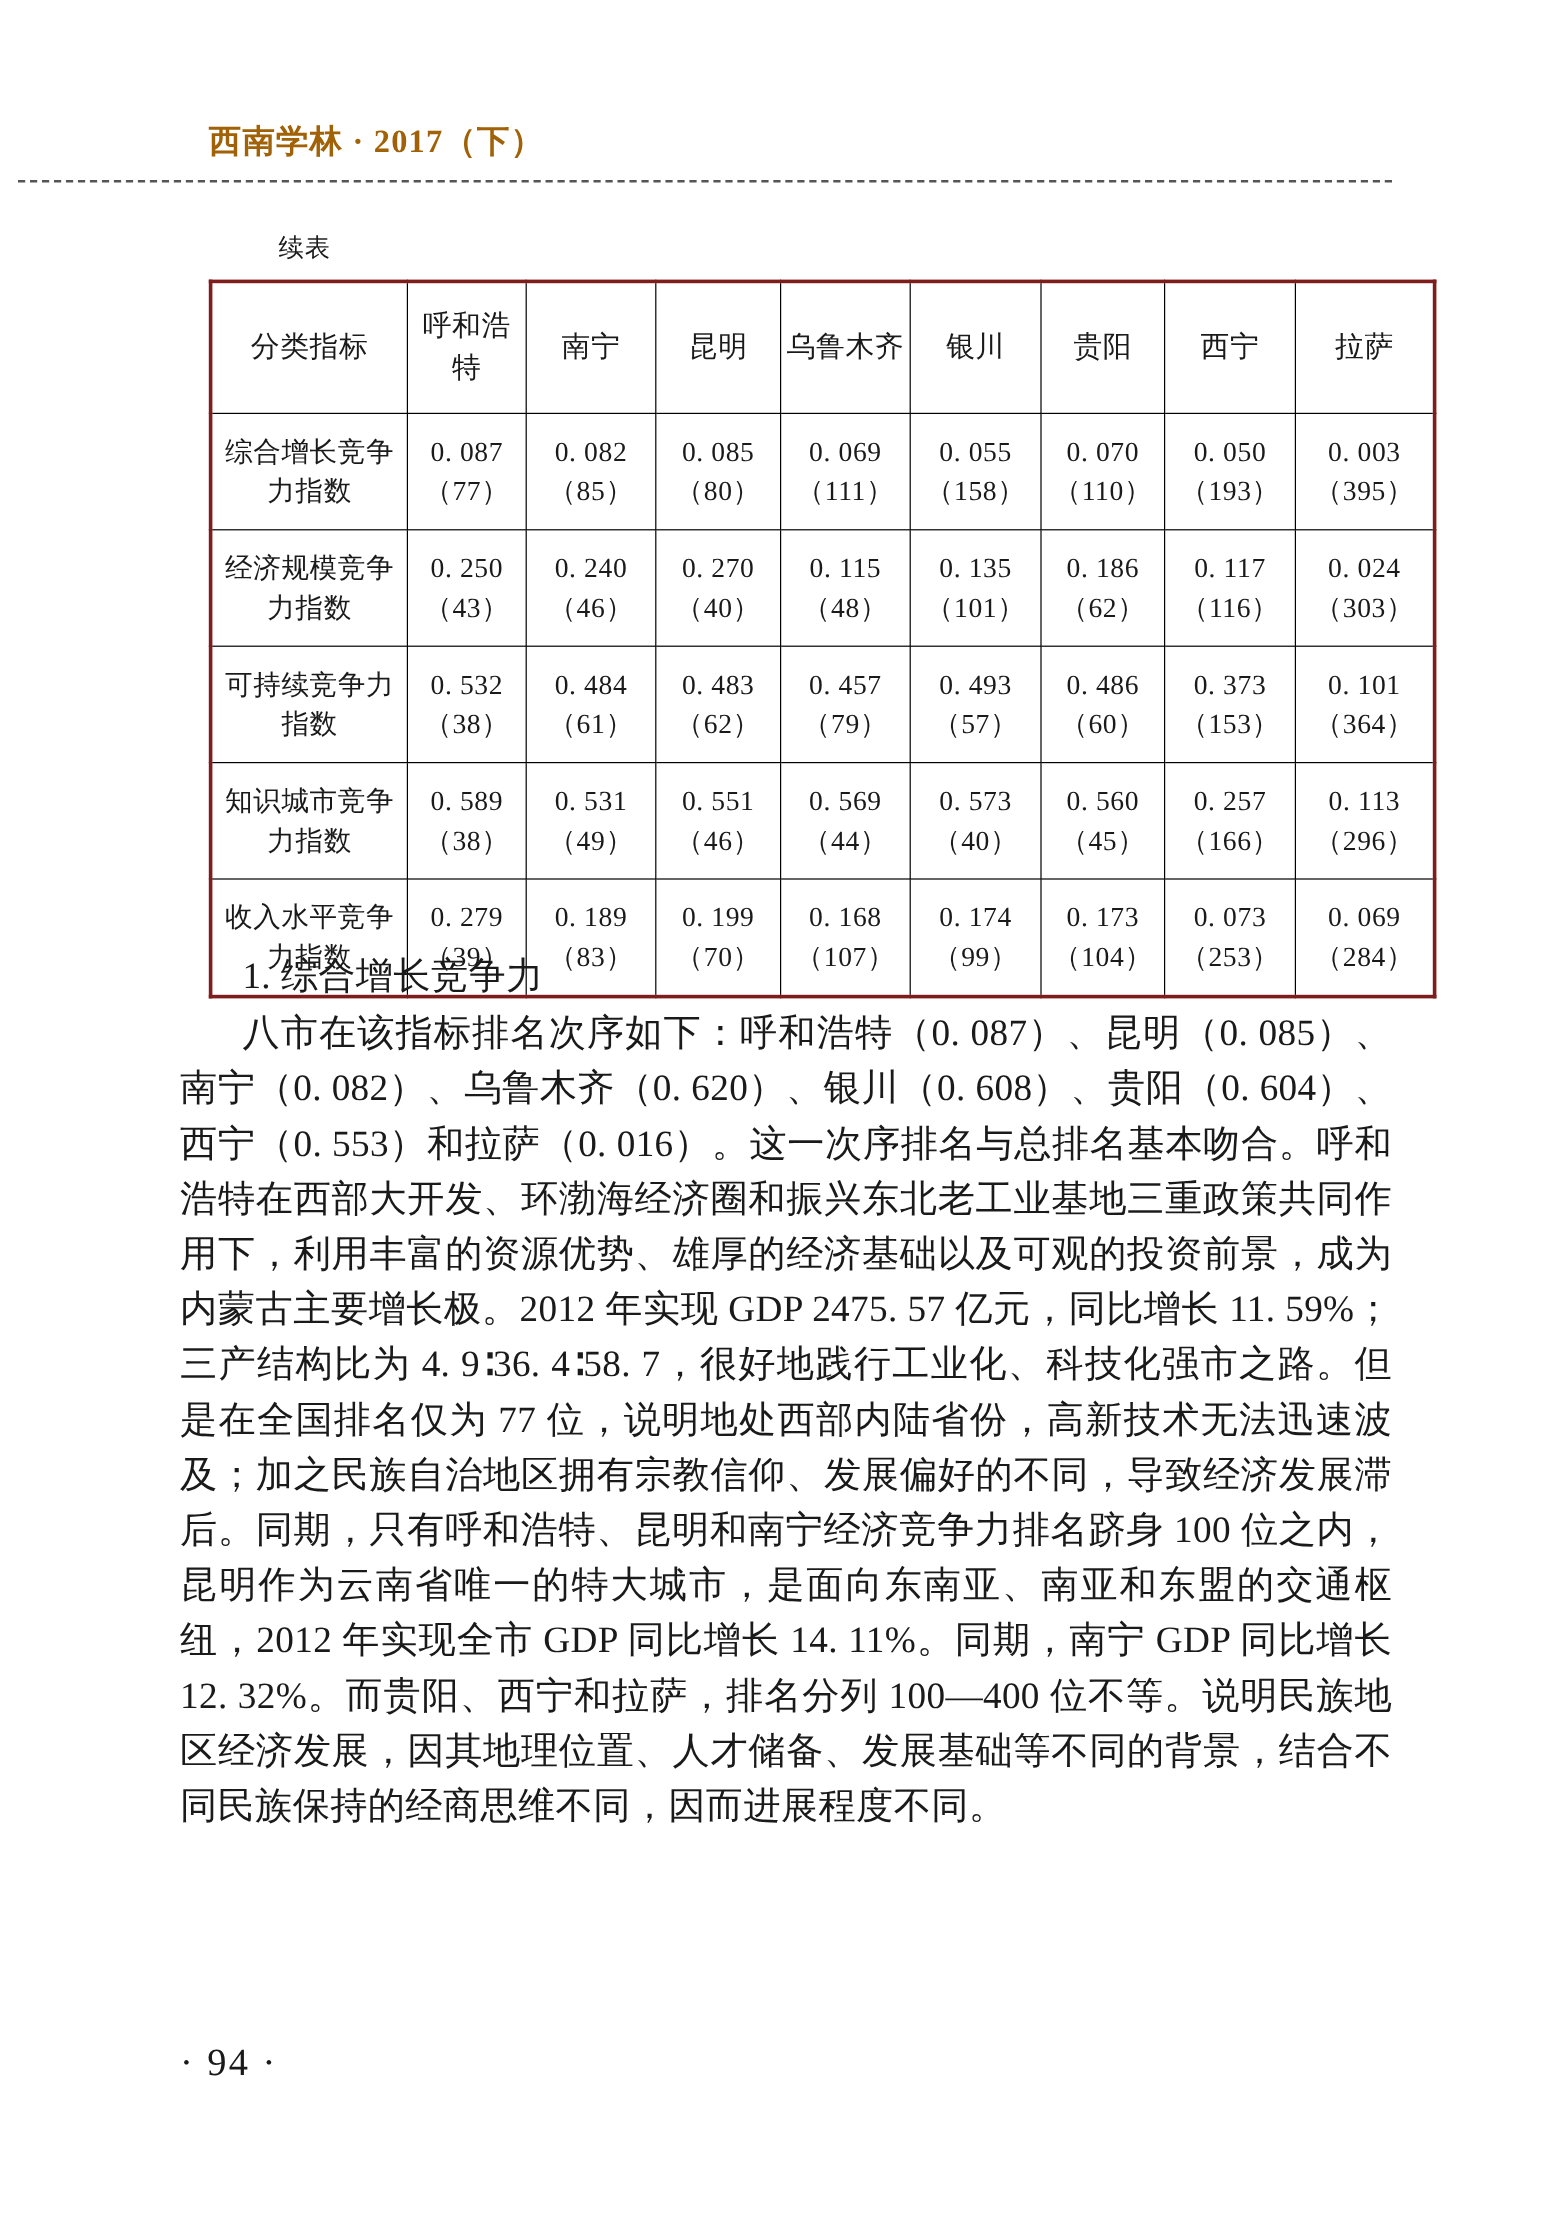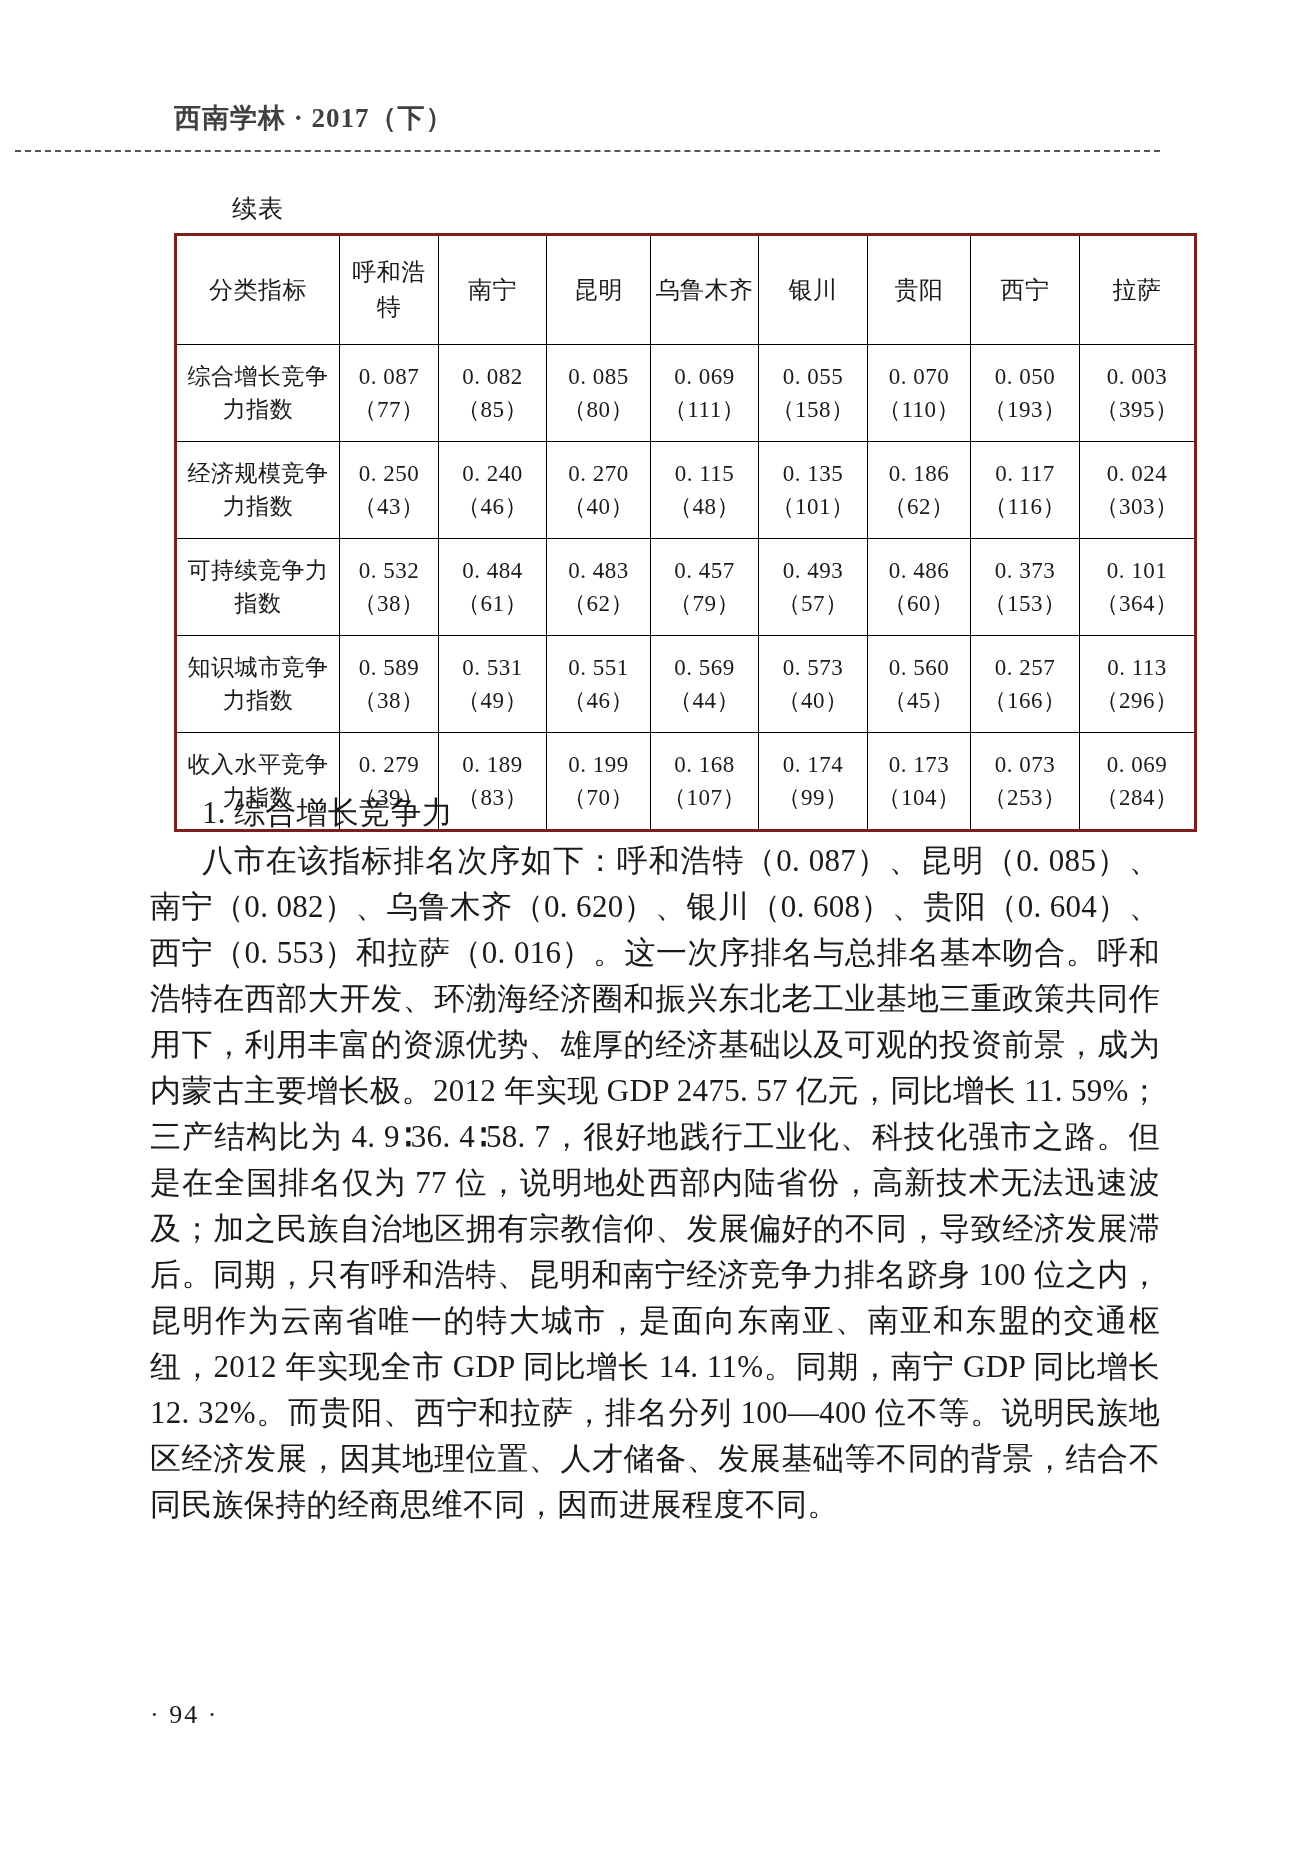--- a/index.html
+++ b/index.html
@@ -26,38 +26,38 @@
   .header {
     position: absolute;
     left: 150px;
     top: 100px;
     width: 1010px;
   }
   .header-title {
     font-size: 27px;
     font-weight: bold;
     letter-spacing: 1px;
-    color: #404040;
+    color: #a16207;
     padding-left: 24px;
   }
   .header-rule {
     position: absolute;
     left: -135px;
     top: 50px;
     width: 1145px;
     height: 0;
     border-top: 2px dashed #555;
   }
 
   
   .table-caption {
     position: absolute;
     left: 232px;
     top: 192px;
-    font-size: 25px;
+    font-size: 21px;
     letter-spacing: 1px;
   }
 
   
   .tbl-wrap {
     position: absolute;
     left: 174px;
     top: 233px;
     width: 963px;
   }
@@ -122,21 +122,21 @@
     margin: 0;
     text-indent: 52px;
   }
 
   
   .folio {
     position: absolute;
     left: 150px;
     top: 1700px;
     width: 1010px;
-    font-size: 26px;
+    font-size: 32px;
     letter-spacing: 2px;
   }
 </style>
 </head>
 <body>
 
 <div class="page">
 
   <div class="header">
     <div class="header-title">西南学林 · 2017（下）</div>

